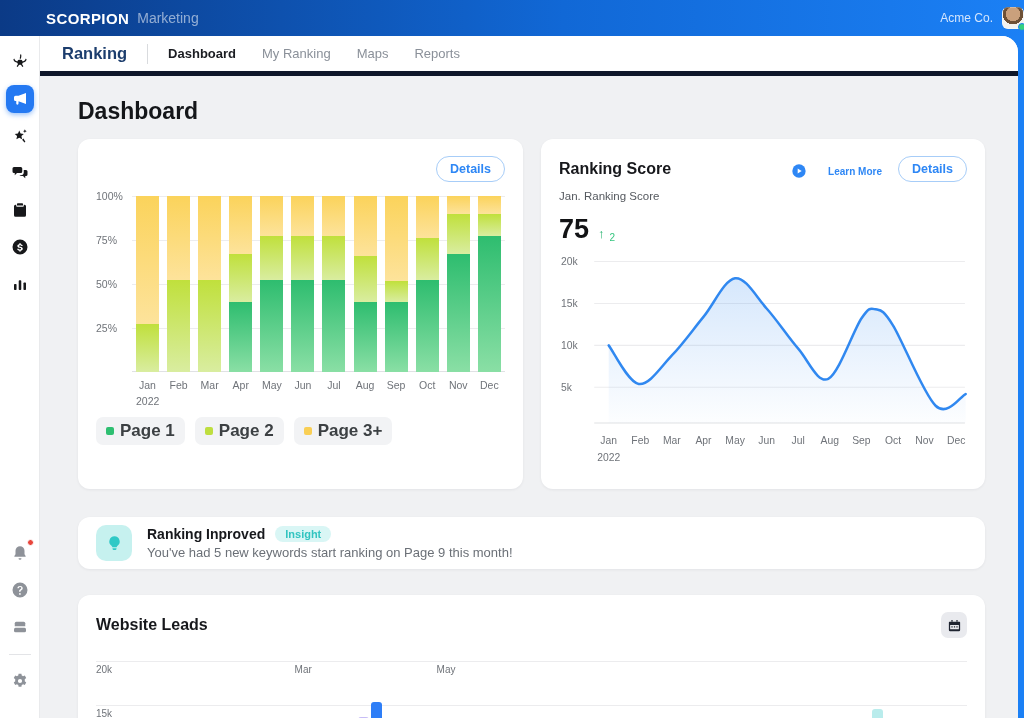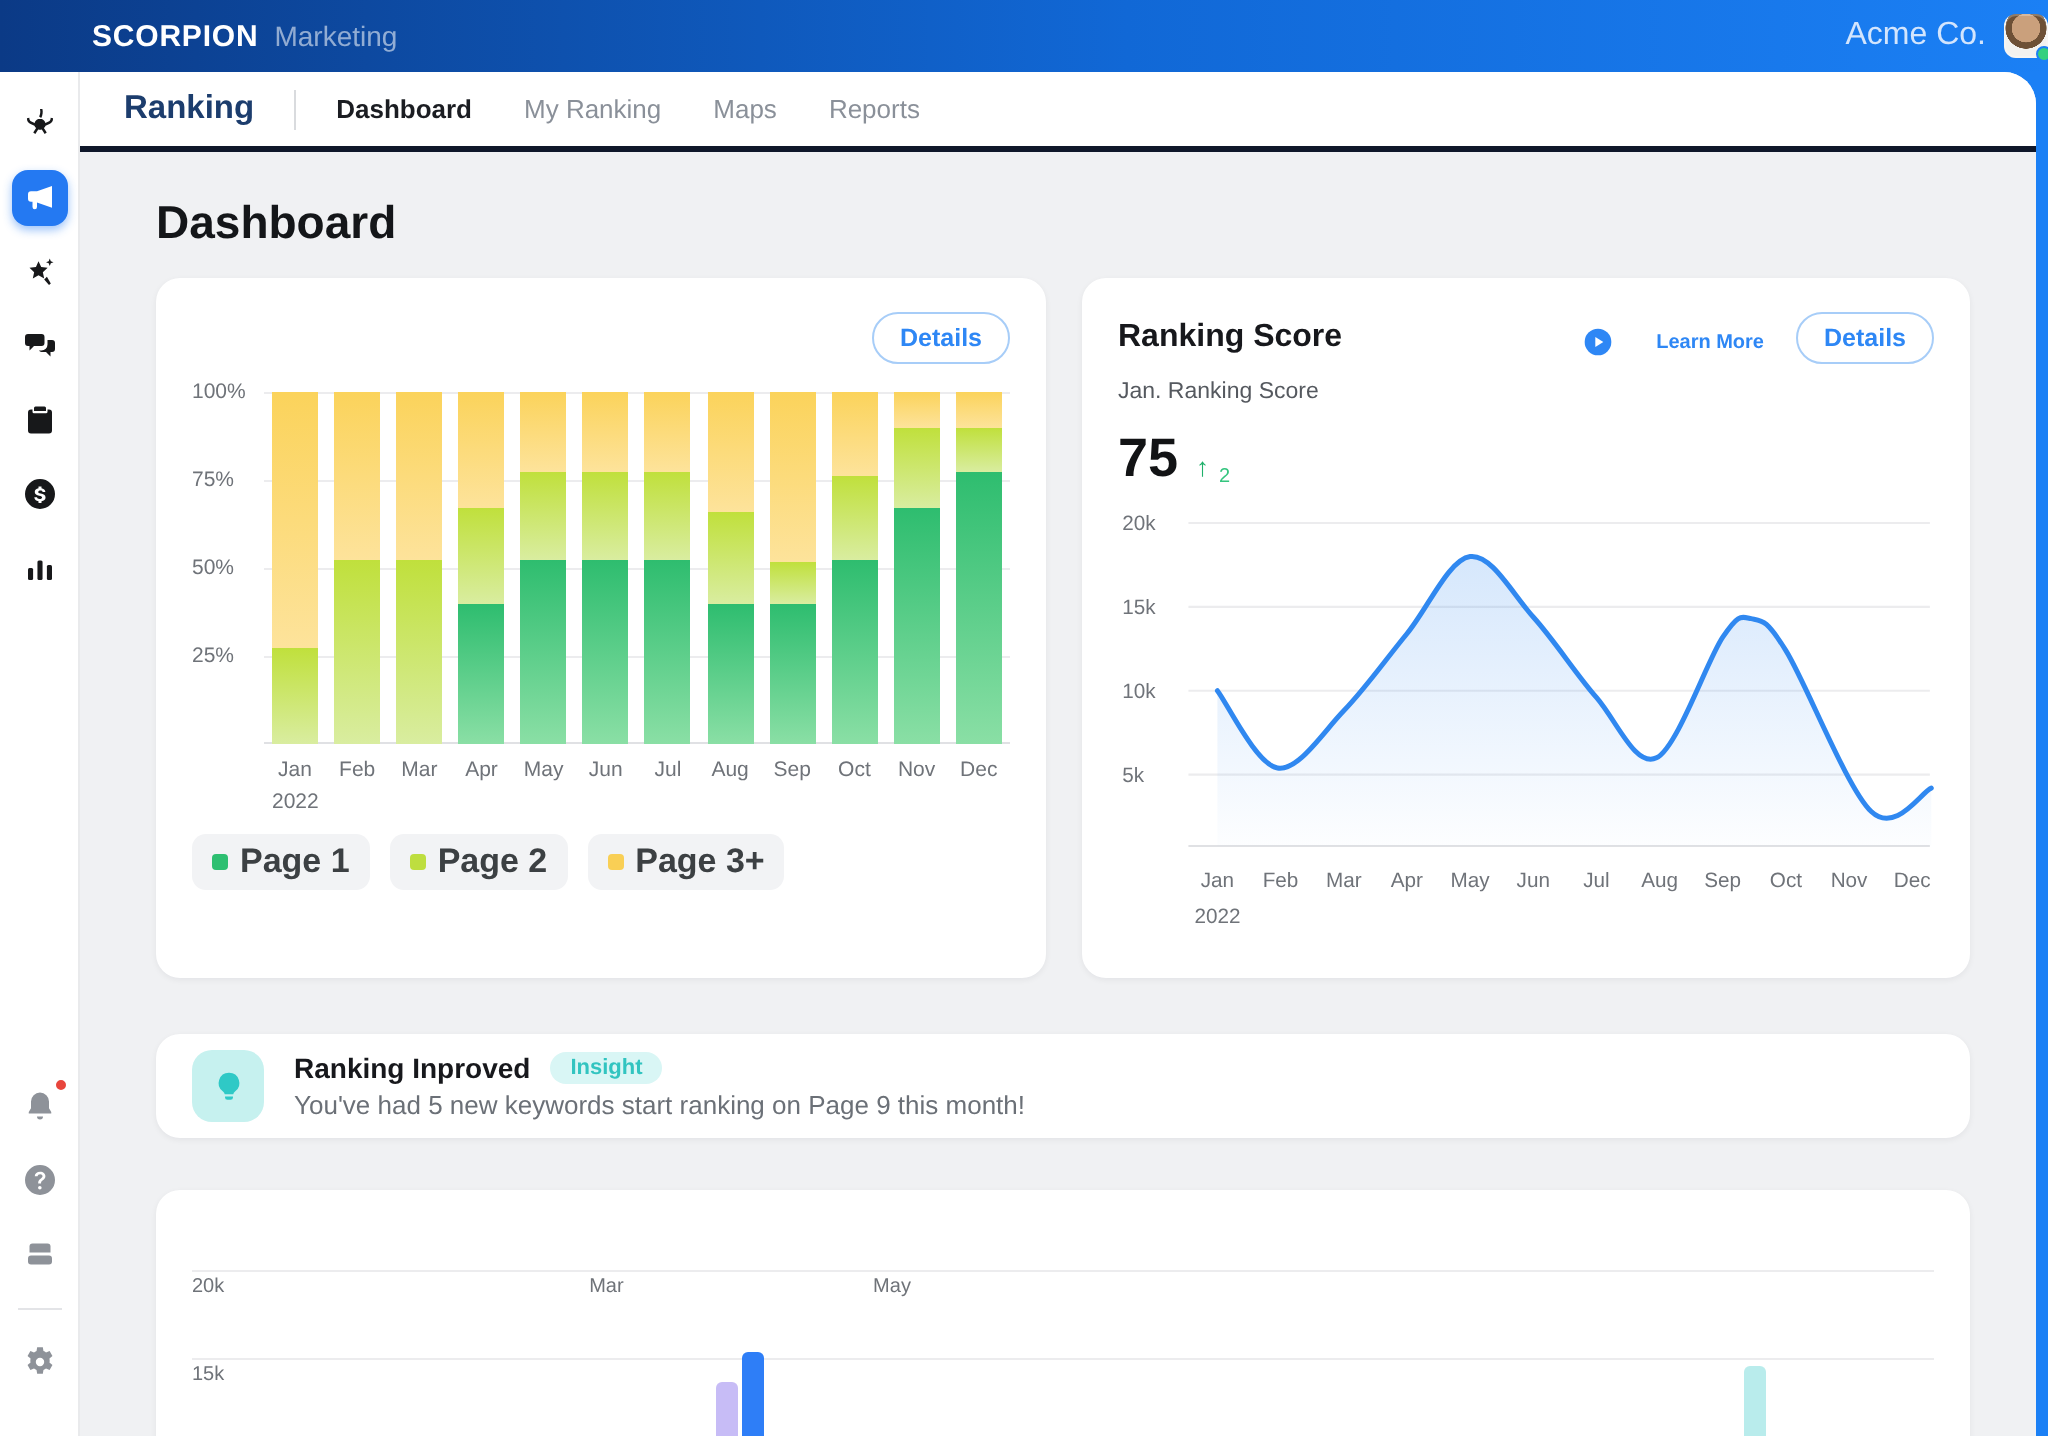--- a/index.html
+++ b/index.html
@@ -5,21 +5,21 @@
   * { margin:0; padding:0; box-sizing:border-box; }
   html,body { width:1024px; height:718px; overflow:hidden; }
   body { font-family:"Liberation Sans","DejaVu Sans",sans-serif; background:#1b80f5; }
 
   
   .topbar { height:36px; background:linear-gradient(90deg,#0b3a86 0%,#1168d6 55%,#1b80f5 100%);
     display:flex; align-items:center; padding:0 0 0 46px; color:#fff; }
   .brand { font-weight:800; font-size:15px; letter-spacing:.4px; }
   .product { margin-left:8px; font-size:14px; color:rgba(255,255,255,.55); }
   .topbar-right { margin-left:auto; display:flex; align-items:center; gap:9px; }
-  .account { font-size:16px; color:#d3e5fd; }
+  .account { font-size:12px; color:#d3e5fd; }
   .avatar { width:22px; height:22px; border-radius:6px; position:relative;
     background:radial-gradient(circle at 50% 32%, #caa07c 0 38%, #6d5036 39% 55%, #f3f2ef 56%);
     box-shadow:inset 0 0 0 1px rgba(255,255,255,.25); }
   .avatar .online { position:absolute; right:-2px; bottom:-2px; width:8px; height:8px;
     background:#35d07f; border-radius:50%; border:1.5px solid #1b80f5; }
 
   
   .app-row { display:flex; height:682px; margin-right:6px; }
 
   
@@ -31,21 +31,21 @@
   .side-item.active { background:#2479f2; color:#fff; box-shadow:0 2px 5px rgba(36,121,242,.45); }
   .side-spacer { flex:1; }
   .side-bottom .side-item { color:#8e9299; }
   .badge-dot { position:absolute; top:0px; right:0px; width:7px; height:7px; background:#e8453c;
     border-radius:50%; border:1.5px solid #fff; }
   .side-divider { width:22px; height:1px; background:#e3e4e7; margin:4px 0 12px; }
 
   
   .content { flex:1; display:flex; flex-direction:column; background:#f0f1f3;
     border-top-right-radius:16px; overflow:hidden; }
-  .subnav { height:40px; background:#fff; border-bottom:3px solid #0f172a; display:flex;
+  .subnav { height:40px; background:#fff; border-bottom:5px solid #0f172a; display:flex;
     align-items:center; padding:16px 22px; flex:0 0 auto; }
   .section-title { font-size:16.5px; font-weight:700; color:#1c3d6d; }
   .subnav-divider { width:1px; height:20px; background:#d9dbde; margin:0 20px; }
   .tabs { display:flex; gap:26px; }
   .tab { font-size:13px; color:#8a9099; font-weight:500; cursor:pointer; }
   .tab.active { color:#1b1d22; font-weight:700; }
 
   .main { flex:1; padding:22px 33px 0 38px; overflow:hidden; }
   h1.page-title { font-size:23px; font-weight:700; color:#141619; margin-bottom:14px; }
 
@@ -418,20 +418,29 @@
         <div>
           <div class="insight-title-row">
             <span class="insight-title">Ranking Inproved</span>
             <span class="insight-badge">Insight</span>
           </div>
           <div class="insight-msg">You've had 5 new keywords start ranking on Page 9 this month!</div>
         </div>
       </div>
 
       <div class="card card-wl">
+        <div class="wl-head">
+          <div class="card-title">Website Leads</div>
+          <button class="btn-calendar">
+            <svg viewBox="0 0 24 24">
+                <path d="M7 3h2v3H7zM15 3h2v3h-2z"></path>
+                <path fill-rule="evenodd" d="M4 6h16a1 1 0 011 1v12a2 2 0 01-2 2H5a2 2 0 01-2-2V7a1 1 0 011-1zm1 5v7h14v-7zm2 2h2v2H7zm4 0h2v2h-2zm4 0h2v2h-2z"></path>
+              </svg>
+          </button>
+        </div>
         <div class="wl-chart" id="wl-chart">
             <div class="wl-grid" style="top: 7px;"></div>
             <div class="wl-ylabel" style="top: 10px;">20k</div>
             <div class="wl-grid" style="top: 51px;"></div>
             <div class="wl-ylabel" style="top: 54px;">15k</div>
             <div class="wl-xlabel" style="left: 22.8%; top: 10px;">Mar</div>
             <div class="wl-xlabel" style="left: 39.1%; top: 10px;">May</div>
             <div class="wl-bar" style="left: 30.1%; top: 63.32px; background: rgb(199, 188, 246);"></div>
             <div class="wl-bar" style="left: 31.6%; top: 48.36px; background: rgb(46, 126, 247);"></div>
             <div class="wl-bar" style="left: 89.1%; top: 55.4px; background: rgb(185, 236, 236);"></div>

